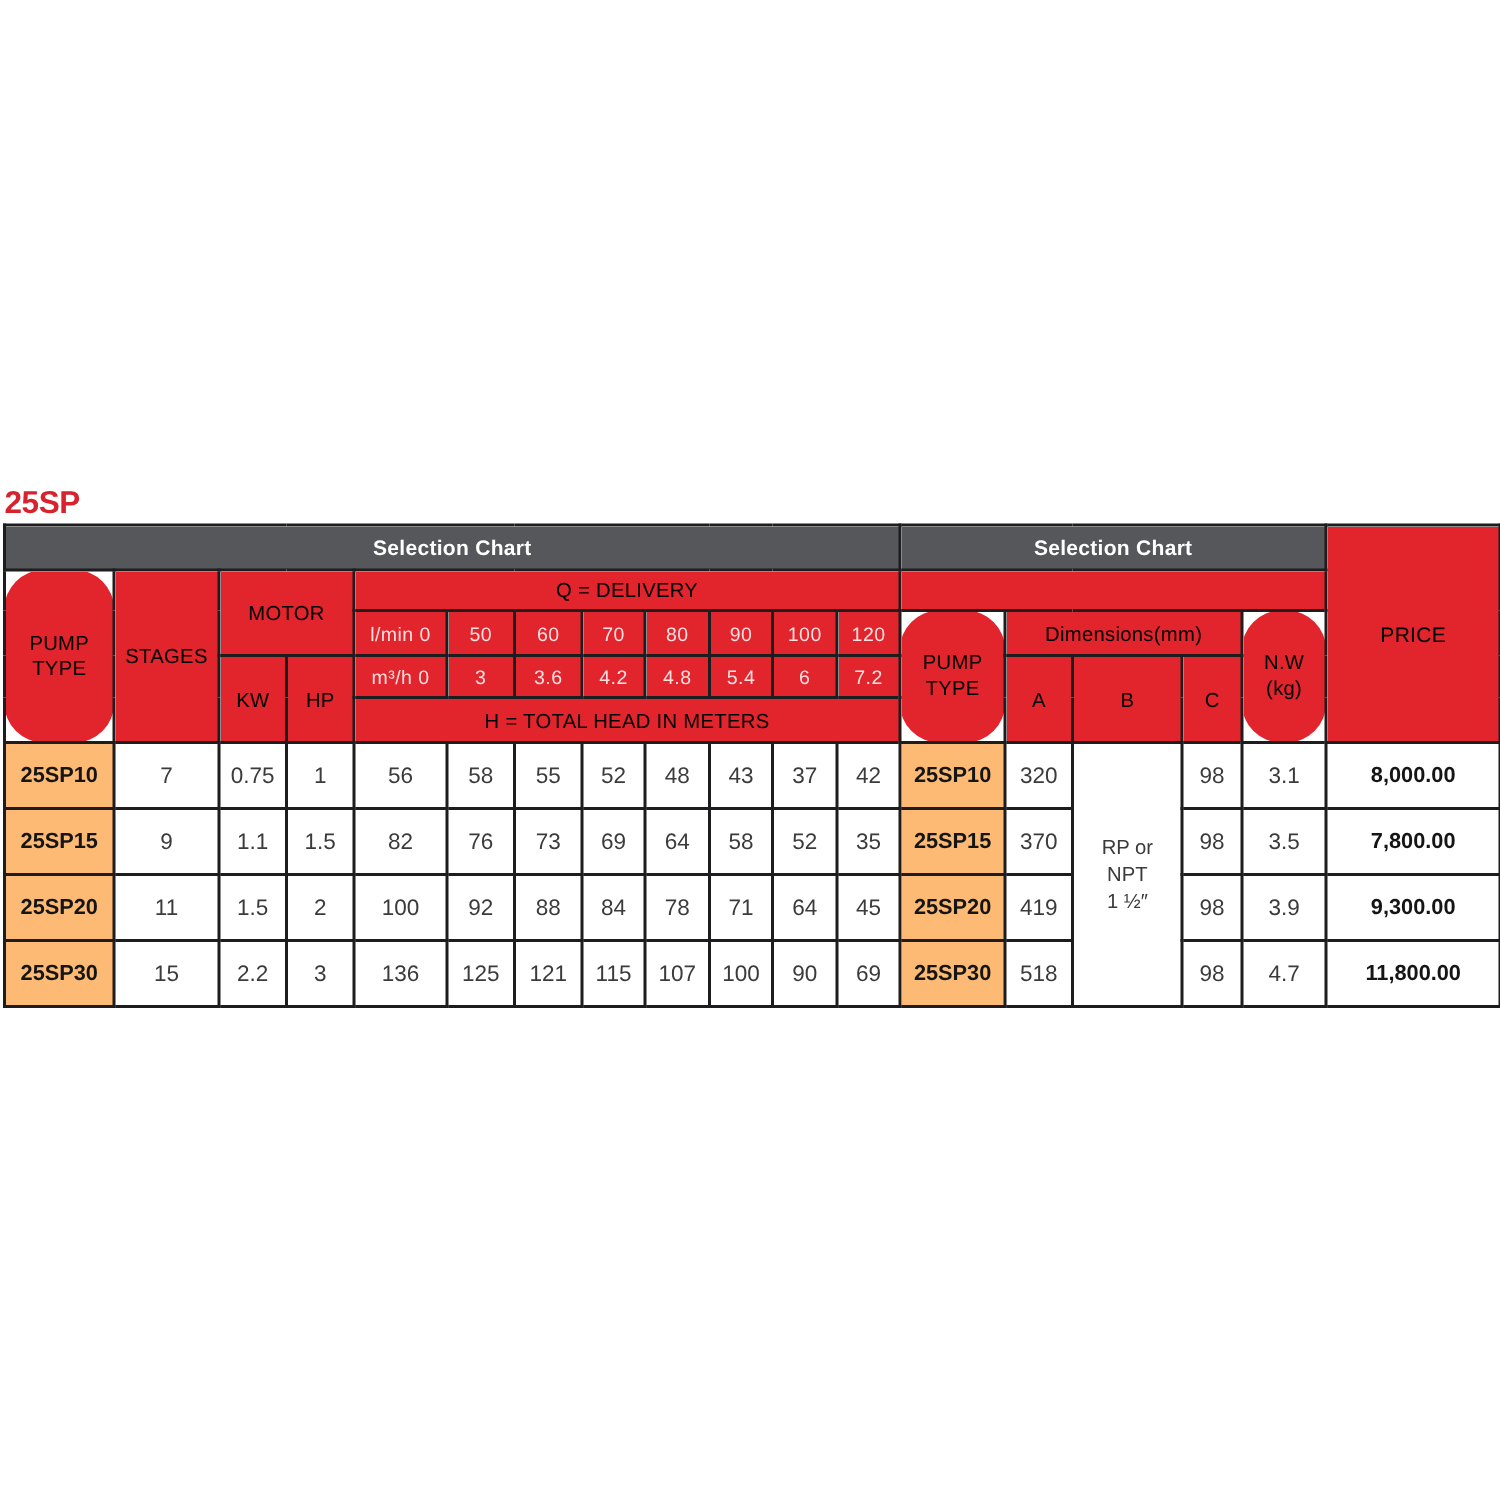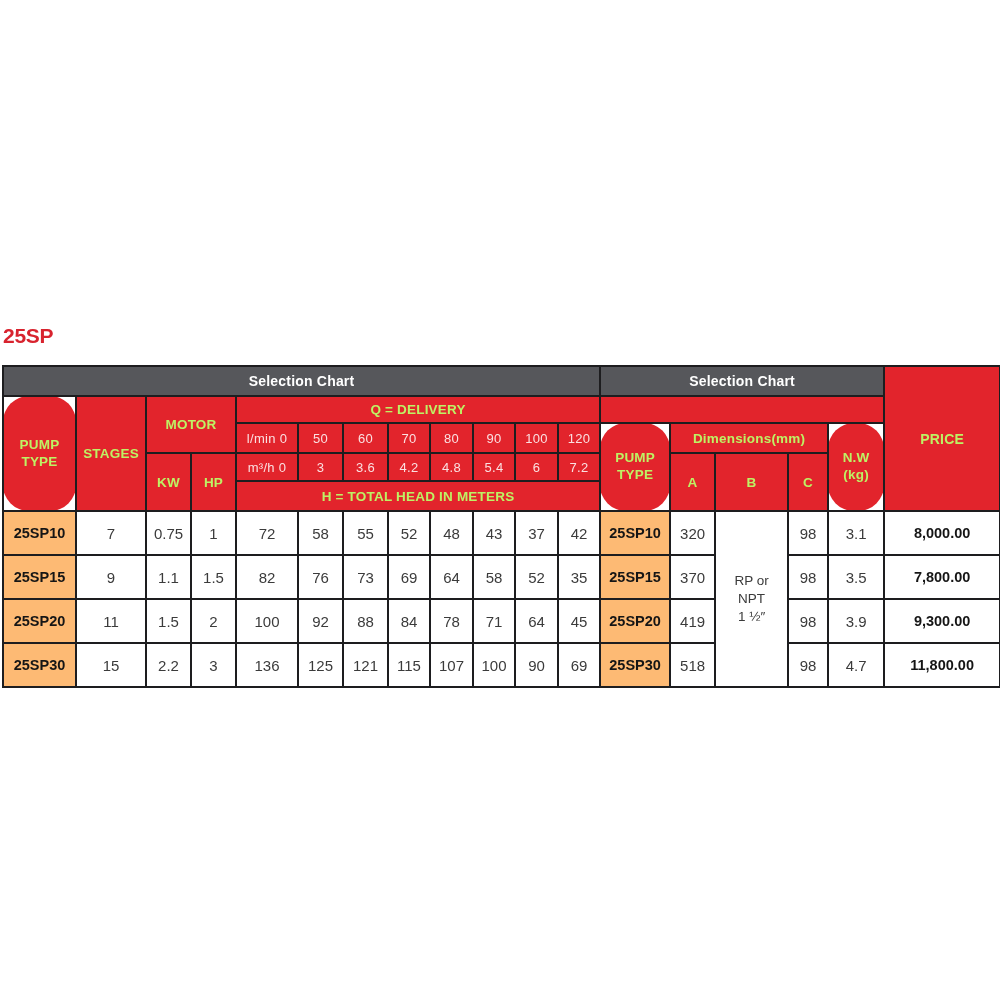--- a/index.html
+++ b/index.html
@@ -5,29 +5,29 @@
   html,body{margin:0;padding:0;background:#fff;}
   .stage{
     position:relative;width:1000px;height:1000px;background:#ffffff;overflow:hidden;
     font-family:"Liberation Sans",sans-serif;
   }
   .page-title{
     position:absolute;left:3px;top:324px;
     font-size:21px;font-weight:bold;color:#d8232e;letter-spacing:-0.3px;
   }
   table.spec{
-    position:absolute;left:2px;top:365px;width:996px;
+    position:absolute;left:2px;top:349px;width:996px;
     border-collapse:collapse;table-layout:fixed;
   }
   table.spec td{
     border:2px solid #1d1d1f;text-align:center;vertical-align:middle;
     padding:0;overflow:hidden;
   }
   .gray{background:#56575b;color:#ffffff;font-size:14px;font-weight:600;letter-spacing:0.2px;}
-  .red{background:#e2242c;color:#bef264;font-weight:bold;font-size:13.5px;letter-spacing:0.2px;}
+  .red{background:#e2242c;color:#000000;font-weight:normal;font-size:13.5px;letter-spacing:0.2px;}
   .red.lt{font-weight:normal;font-size:13px;color:rgba(255,255,255,0.86);letter-spacing:0.3px;}
   .pre{white-space:pre-line;line-height:1.25;border-radius:26px;}
   .price-h{font-size:14px;}
   .data{font-size:15px;color:#3b3b3b;background:#ffffff;}
   .ptype{font-size:14.5px;font-weight:bold;color:#151515;background:#fdba74;}
   .price-cell{font-size:14.5px;font-weight:bold;color:#151515;background:#ffffff;
     text-align:right;padding-right:13px;}
   .b-cell{font-size:13.5px;color:#3b3b3b;background:#ffffff;line-height:1.35;}
   tr.h30{height:30px}  tr.h27{height:27px}  tr.h28{height:28px}  tr.h44{height:44px}
 </style>
@@ -110,21 +110,21 @@
 
     <tr class="h30">
       <td colspan="8" class="red">H = TOTAL HEAD IN METERS</td>
     </tr>
 
     <tr class="h44">
       <td class="ptype">25SP10</td>
       <td class="data">7</td>
       <td class="data">0.75</td>
       <td class="data">1</td>
-      <td class="data">72</td>
+      <td class="data">56</td>
       <td class="data">58</td>
       <td class="data">55</td>
       <td class="data">52</td>
       <td class="data">48</td>
       <td class="data">43</td>
       <td class="data">37</td>
       <td class="data">42</td>
       <td class="ptype">25SP10</td>
       <td class="data">320</td>
       <td rowspan="4" class="b-cell pre">RP or

